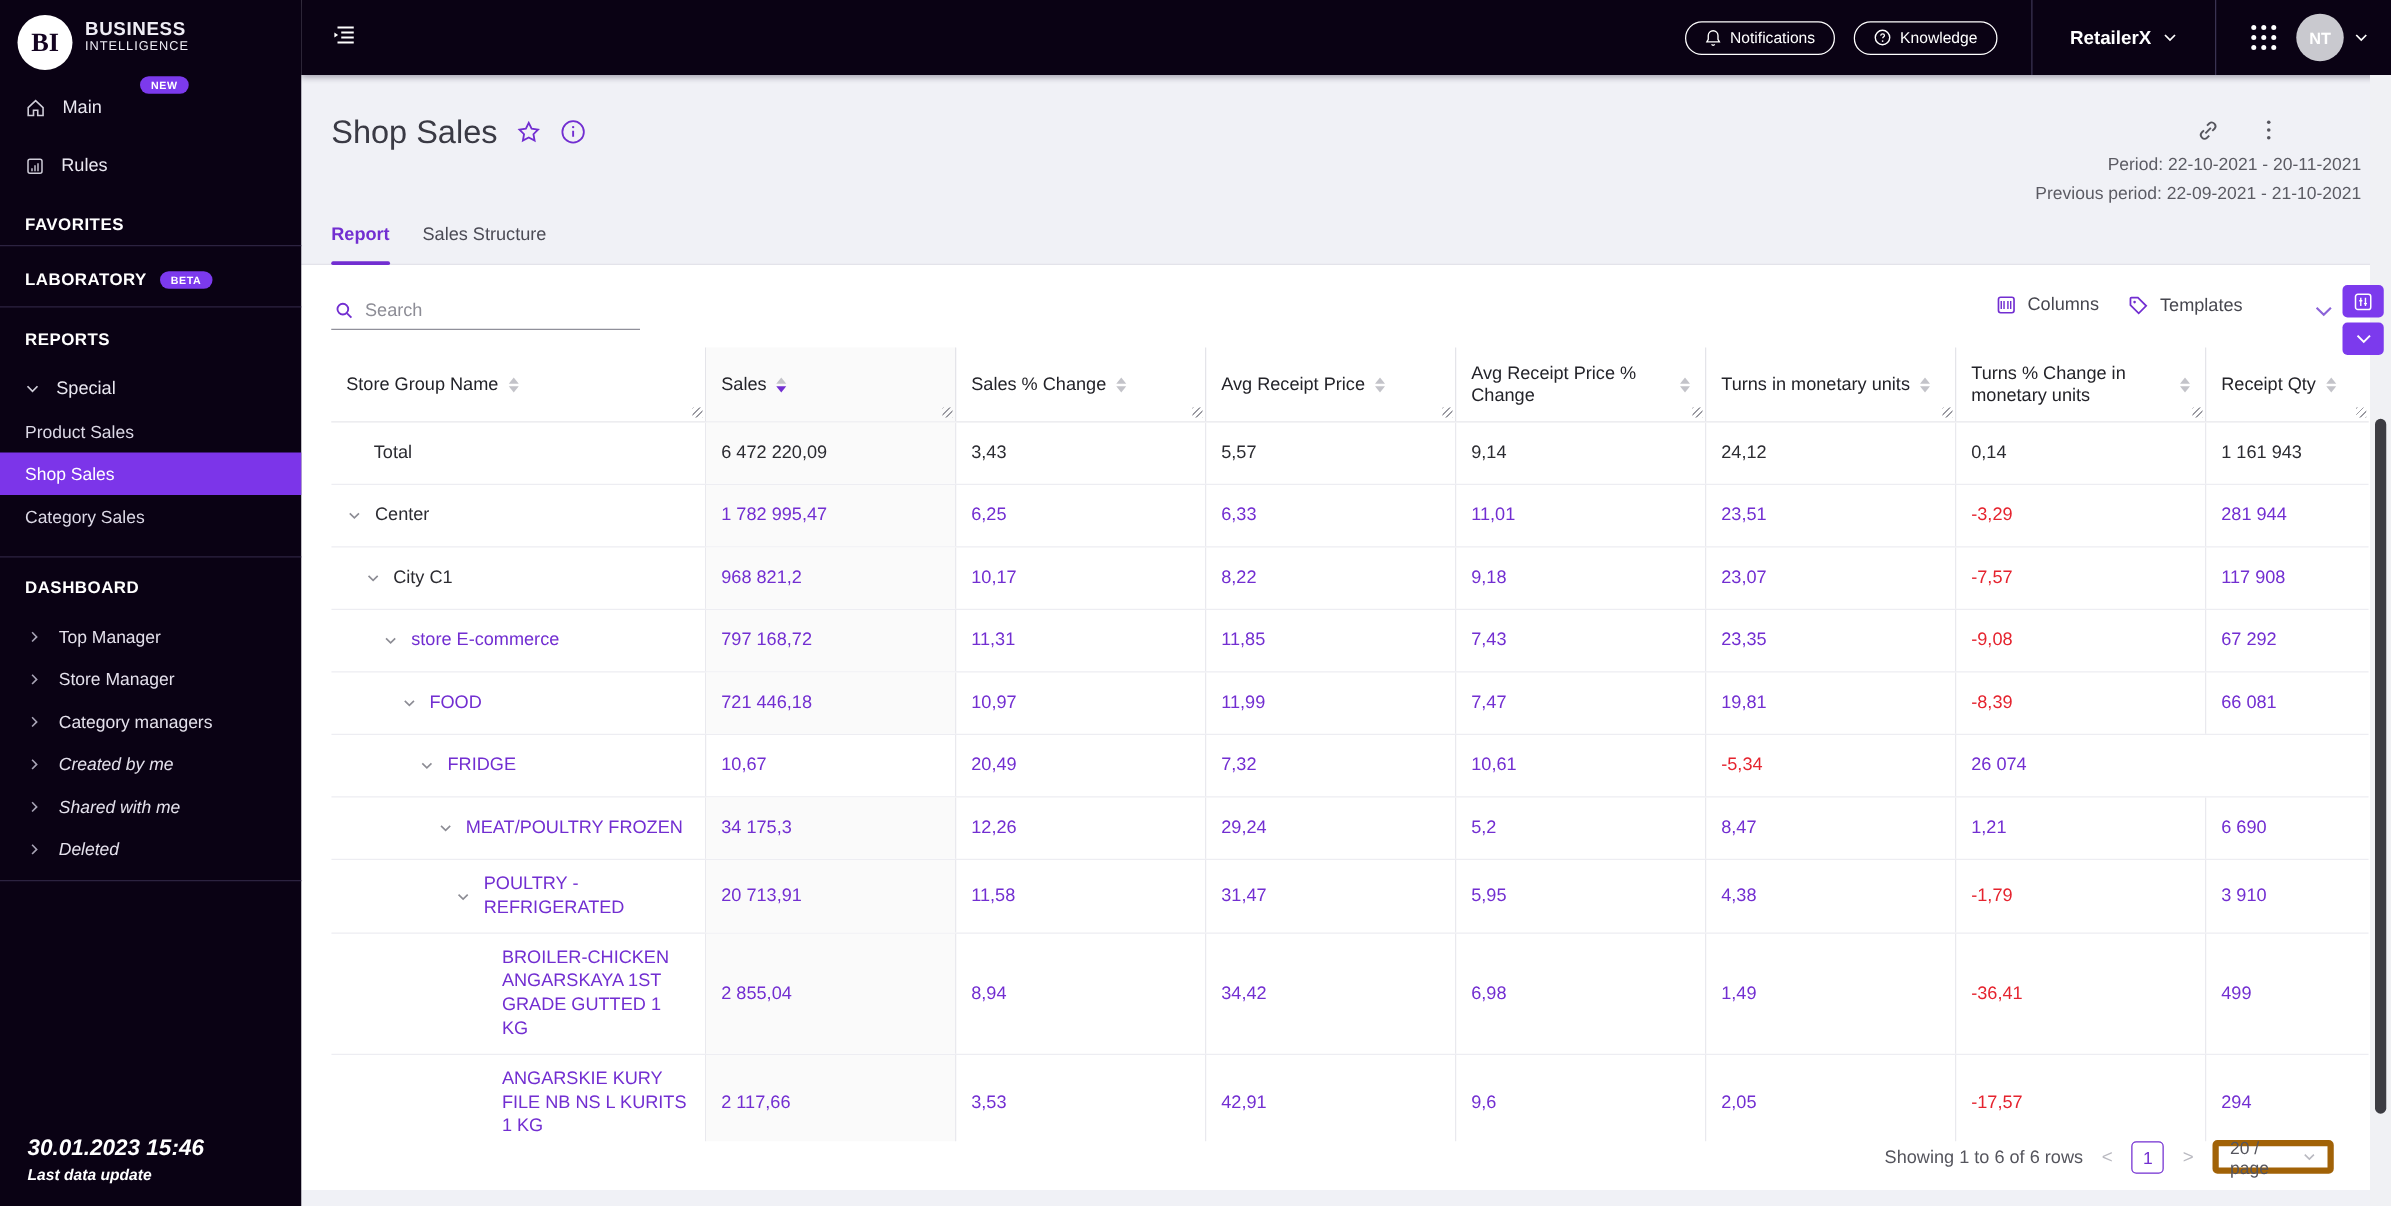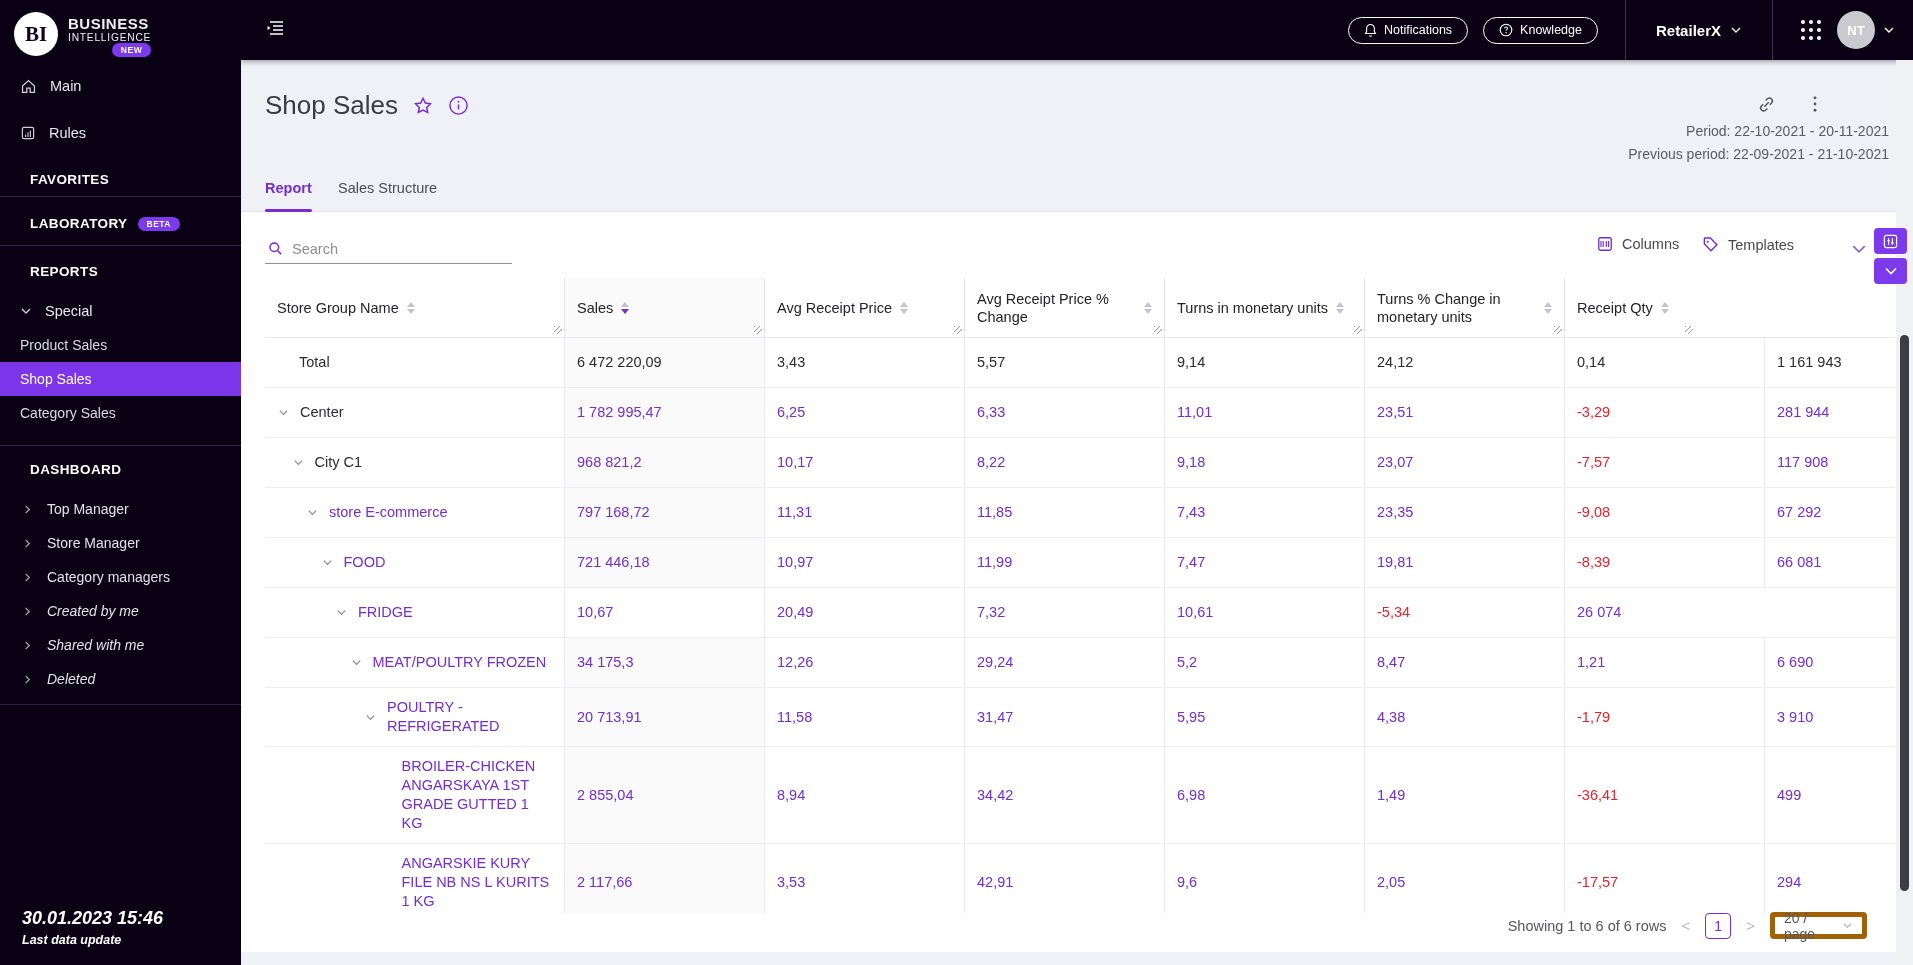--- a/index.html
+++ b/index.html
@@ -6,23 +6,23 @@
   html,body { width:1913px; height:965px; overflow:hidden; font-family:"Liberation Sans", sans-serif; background:#eef0f4; }
 
   
   .sidebar { position:absolute; left:0; top:0; width:241px; height:965px; background:#0a0214; color:#efedf5; z-index:30; }
   .logo-row { display:flex; align-items:flex-start; gap:10px; padding:12px 0 0 14px; height:62px; }
   .logo-circle { width:44px; height:44px; border-radius:50%; background:#fff; color:#140421; display:flex; align-items:center; justify-content:center; font-family:"Liberation Serif", serif; font-weight:bold; font-size:21px; }
   .logo-text { display:flex; flex-direction:column; align-items:flex-start; padding-top:3px; }
   .logo-line1 { font-size:15px; letter-spacing:.5px; font-weight:bold; }
   .logo-line2 { font-size:10.2px; letter-spacing:.8px; }
   .badge { background:#7c3aed; color:#fff; border-radius:8px; font-size:8.5px; font-weight:bold; padding:2px 9px; letter-spacing:.5px; }
-  .logo-badge { align-self:flex-end; margin-top:0; }
+  .logo-badge { align-self:flex-end; margin-top:18px; }
   .side-item { position:absolute; left:0; width:241px; height:34px; display:flex; align-items:center; gap:13px; padding-left:20px; font-size:14.5px; color:#e9e7f0; cursor:pointer; }
-  .side-section { position:absolute; left:30px; font-size:13.5px; font-weight:bold; letter-spacing:.4px; color:#fff; display:flex; align-items:center; gap:10px; }
+  .side-section { position:absolute; left:20px; font-size:13.5px; font-weight:bold; letter-spacing:.4px; color:#fff; display:flex; align-items:center; gap:10px; }
   .side-divider { position:absolute; left:0; width:241px; height:1px; background:#2c2340; }
   .side-link { position:absolute; left:0; width:241px; height:34px; display:flex; align-items:center; padding-left:20px; font-size:14px; color:#dcd9e6; cursor:pointer; }
   .side-link.active { background:#7c35e9; color:#fff; }
   .dash-item { position:absolute; left:0; width:241px; height:34px; display:flex; align-items:center; gap:14px; padding-left:22px; font-size:14px; color:#e4e1ec; cursor:pointer; }
   .dash-item .lbl.it { font-style:italic; }
   .side-footer { position:absolute; left:22px; bottom:18px; color:#fff; }
   .side-footer .ts { font-size:18px; font-weight:bold; font-style:italic; }
   .side-footer .cap { font-size:12.5px; font-weight:bold; font-style:italic; margin-top:4px; }
 
   
@@ -328,20 +328,28 @@
           </div>
           <div class="t-h shaded" style="width: 200px; flex: 0 0 auto;">
             <span class="htext">Sales</span>
             <span class="sorter">
               <i class="car up"></i>
               <i class="car dn on"></i>
             </span>
             <span class="rhandle"></span>
           </div>
           <div class="t-h" style="width: 200px; flex: 0 0 auto;">
+            <span class="htext">Sales % Change</span>
+            <span class="sorter">
+              <i class="car up"></i>
+              <i class="car dn"></i>
+            </span>
+            <span class="rhandle"></span>
+          </div>
+          <div class="t-h" style="width: 200px; flex: 0 0 auto;">
             <span class="htext">Avg Receipt Price</span>
             <span class="sorter">
               <i class="car up"></i>
               <i class="car dn"></i>
             </span>
             <span class="rhandle"></span>
           </div>
           <div class="t-h" style="width: 200px; flex: 0 0 auto;">
             <span class="htext">Avg Receipt Price % Change</span>
             <span class="sorter">

